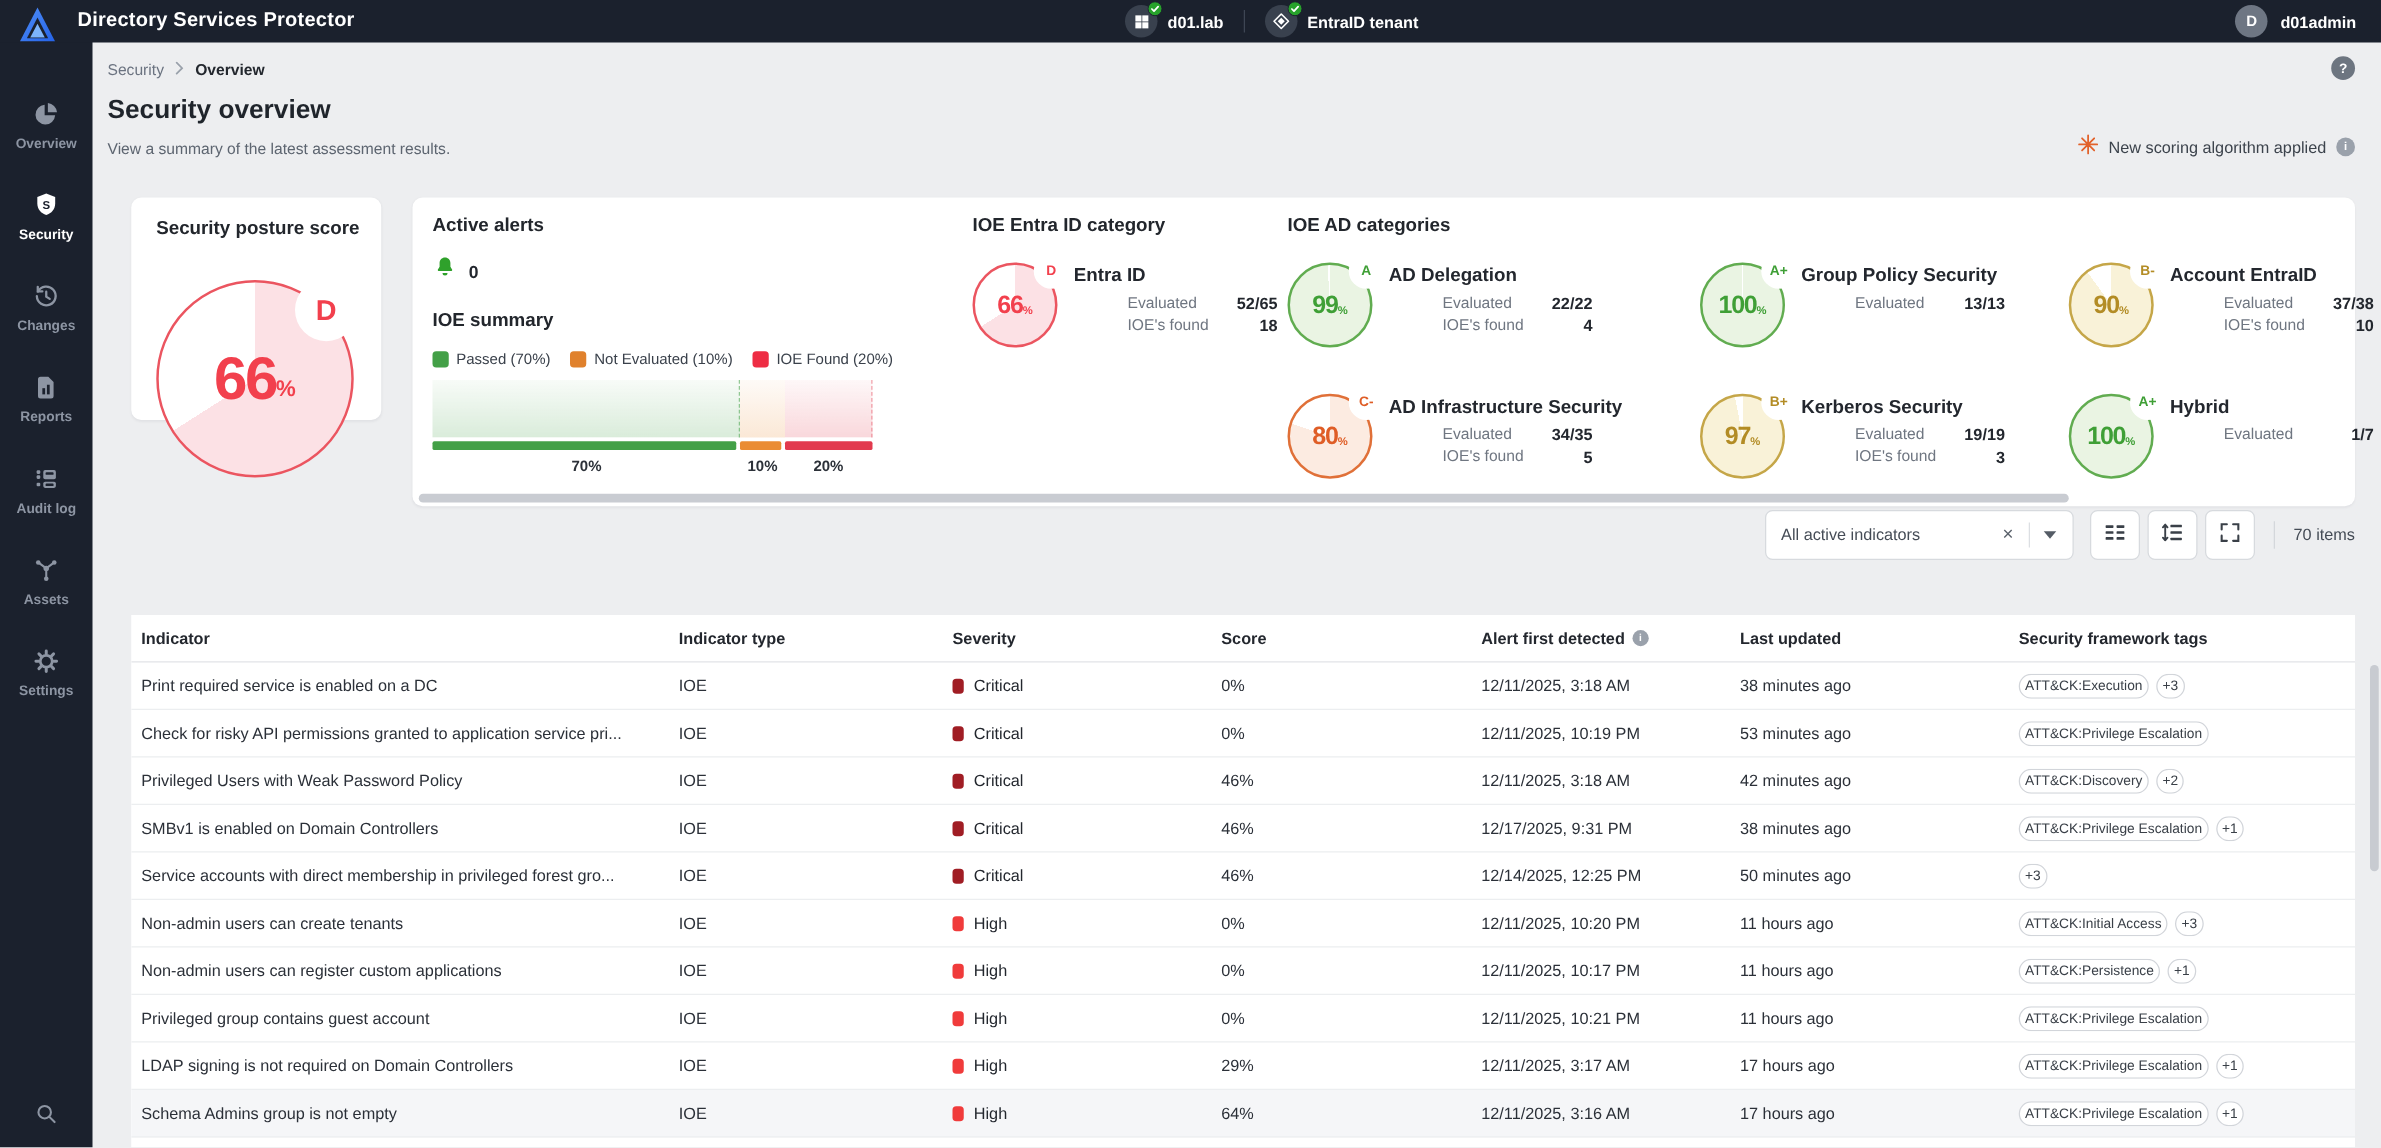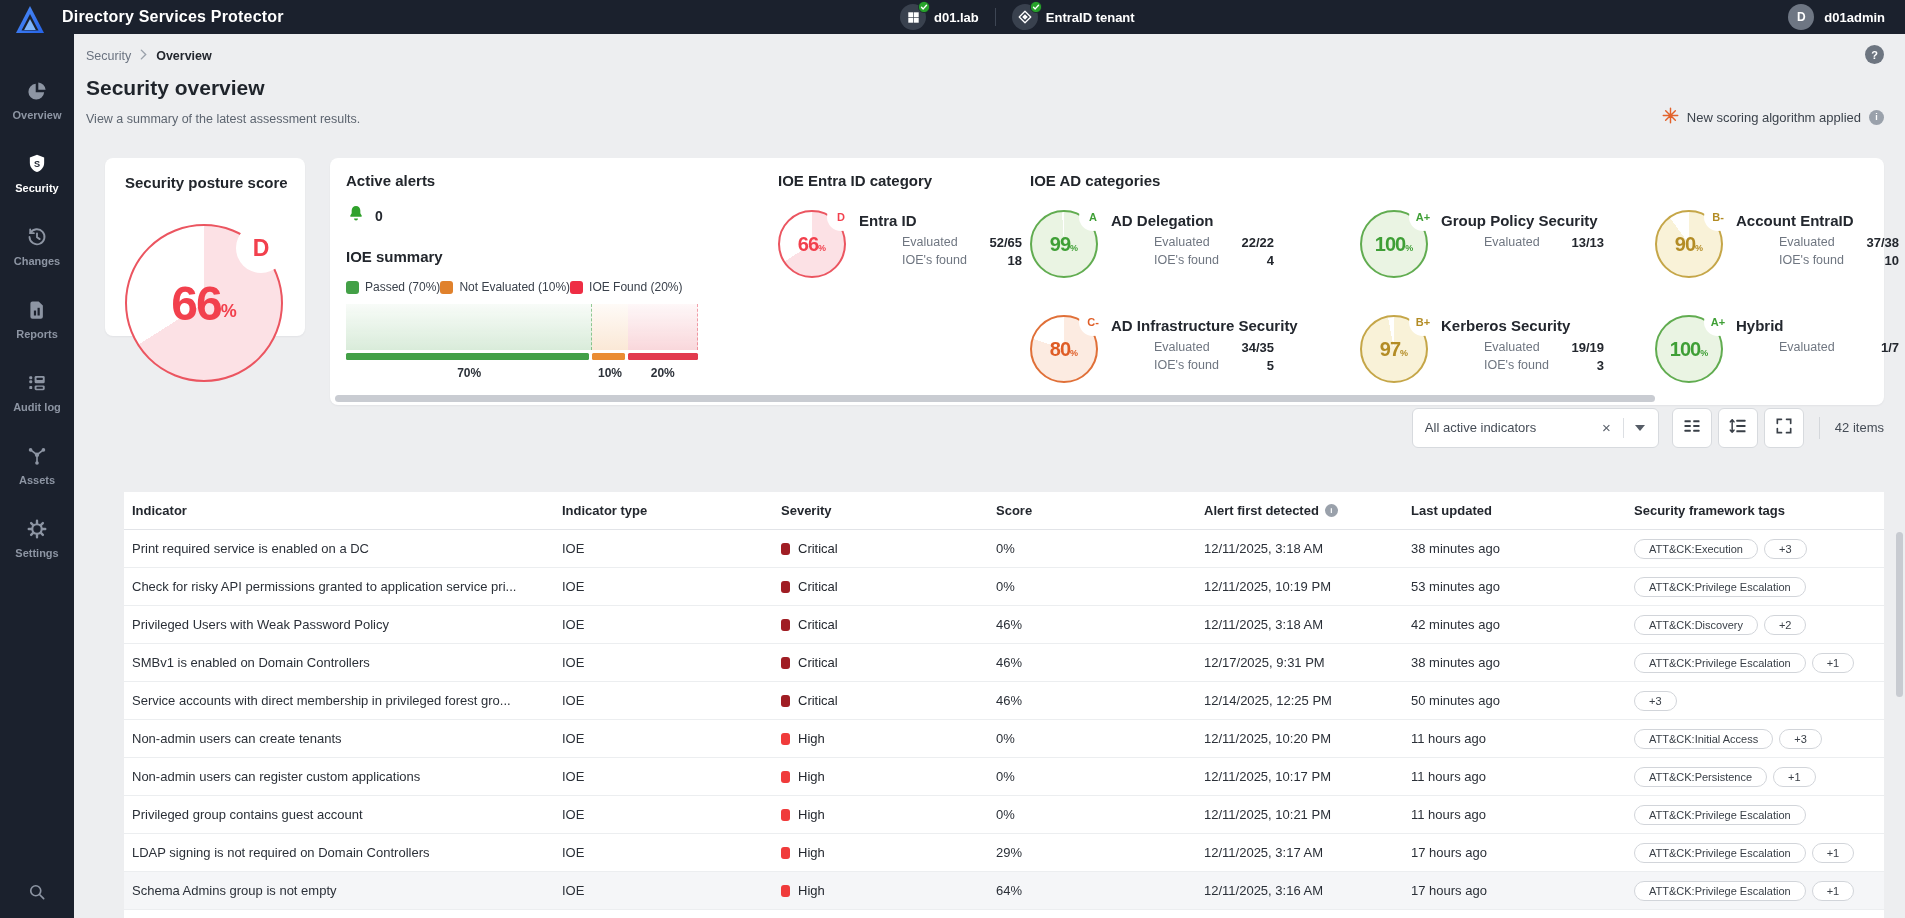--- a/index.html
+++ b/index.html
@@ -50,21 +50,21 @@
   .gauge-big{position:absolute;left:20px;top:66px;width:158px;height:158px;}
   .gauge-big .ring{width:158px;height:158px;border-radius:50%;border:2px solid;display:flex;align-items:center;justify-content:center;}
   .big-score{font-size:48px;font-weight:800;letter-spacing:-2px;}
   .big-unit{font-size:18px;font-weight:700;margin-top:16px;}
   .big-grade{position:absolute;top:2px;right:0;width:44px;height:44px;border-radius:50%;background:#fff;box-shadow:0 0 0 3px #fff;
     display:flex;align-items:center;justify-content:center;font-size:23px;font-weight:800;}
   
   .alert-row{position:absolute;left:16px;top:46px;display:flex;align-items:center;gap:9px;}
   .alert-row svg{width:20px;height:20px;}
   .alert-count{font-size:14px;font-weight:600;color:#23272e;}
-  .legend{position:absolute;left:16px;top:122px;display:flex;align-items:center;}
+  .legend{position:absolute;left:16px;top:122px;display:flex;gap:16px;align-items:center;}
   .legend-item{display:flex;align-items:center;gap:6px;}
   .legend-swatch{width:13px;height:13px;border-radius:3px;}
   .legend-label{font-size:12px;color:#3a414b;}
   .chart{position:absolute;left:16px;top:146px;width:352px;}
   .chart-areas{display:flex;height:46px;}
   .chart-bars{display:flex;height:7px;margin-top:3px;}
   .seg-bar{border-radius:1.5px;}
   .chart-labels{display:flex;margin-top:6px;font-size:12px;font-weight:700;color:#2c3139;}
   .seg-label{text-align:center;}
   .entra-items{position:absolute;left:448px;top:52px;}
@@ -90,31 +90,31 @@
   .filter-label{flex:1;font-size:13px;color:#454c56;white-space:nowrap;}
   .filter-clear{color:#5a616b;font-size:15px;padding:0 4px;}
   .filter-divider{width:1px;height:20px;background:#dcdfe3;}
   .caret{width:0;height:0;border-left:5px solid transparent;border-right:5px solid transparent;border-top:6px solid #555c66;margin:0 3px;}
   .btn-group{display:flex;gap:6px;}
   .tb-btn{width:40px;height:40px;background:#fff;border:1px solid #d7dade;border-radius:6px;display:flex;align-items:center;justify-content:center;cursor:pointer;padding:0;}
   .tb-btn svg{width:20px;height:20px;}
   .tb-divider{width:1px;height:22px;background:#d4d7db;margin:0 2px;}
   .items-count{font-size:13px;color:#454c56;white-space:nowrap;}
   
-  .table{position:absolute;left:31px;top:458px;right:21px;bottom:0;background:#fff;overflow:hidden;margin-left:19px;}
+  .table{position:absolute;left:31px;top:458px;right:21px;bottom:0;background:#fff;overflow:hidden;}
   .thead,.trow{display:grid;grid-template-columns:430px 219px 215px 208px 207px 223px 1fr;align-items:center;}
   .thead{height:38px;border-bottom:1px solid #e2e4e8;}
   .th{font-size:13px;font-weight:700;color:#23272e;padding-left:8px;display:flex;align-items:center;gap:6px;white-space:nowrap;cursor:pointer;}
   .trow{height:38px;border-bottom:1px solid #eceef0;cursor:pointer;}
   .trow.hl{background:#f5f6f8;}
   .td{font-size:13px;color:#2b3038;padding-left:8px;white-space:nowrap;overflow:hidden;}
   .sev{display:flex;align-items:center;gap:8px;font-weight:400;color:#23272e;}
   .sev-dot{width:9px;height:12px;border-radius:3px;flex:0 0 auto;}
   .tags{display:flex;gap:6px;align-items:center;}
-  .tag{border:1px solid #d2d5da;border-radius:11px;padding:3px 14px;font-size:11px;color:#3a4048;background:#fff;white-space:nowrap;}
+  .tag{border:1px solid #d2d5da;border-radius:11px;padding:3px 4px;font-size:11px;color:#3a4048;background:#fff;white-space:nowrap;}
   .vscroll{position:absolute;right:2px;top:498px;width:7px;height:165px;border-radius:4px;background:#c8cbd1;cursor:pointer;z-index:20;}
 </style>
 </head>
 <body>
 
 <div class="topbar">
   <span class="logo">
     <svg viewBox="0 0 30 30">
       <defs>
           <linearGradient id="lg1" x1="0" y1="0" x2="1" y2="1">
@@ -529,21 +529,21 @@
         <span>
           <svg viewBox="0 0 24 24" width="20" height="20">
               <g stroke="#3a4048" stroke-width="2" fill="none" stroke-linecap="round">
                 <path d="M4 9V4h5M15 4h5v5M20 15v5h-5M9 20H4v-5"></path>
               </g>
             </svg>
         </span>
       </button>
     </div>
     <span class="tb-divider"></span>
-    <span class="items-count">42 items</span>
+    <span class="items-count">70 items</span>
   </div>
 
   <div class="table">
     <div class="thead" id="thead">
         <div class="th">
           <span>Indicator</span>
         </div>
         <div class="th">
           <span>Indicator type</span>
         </div>

